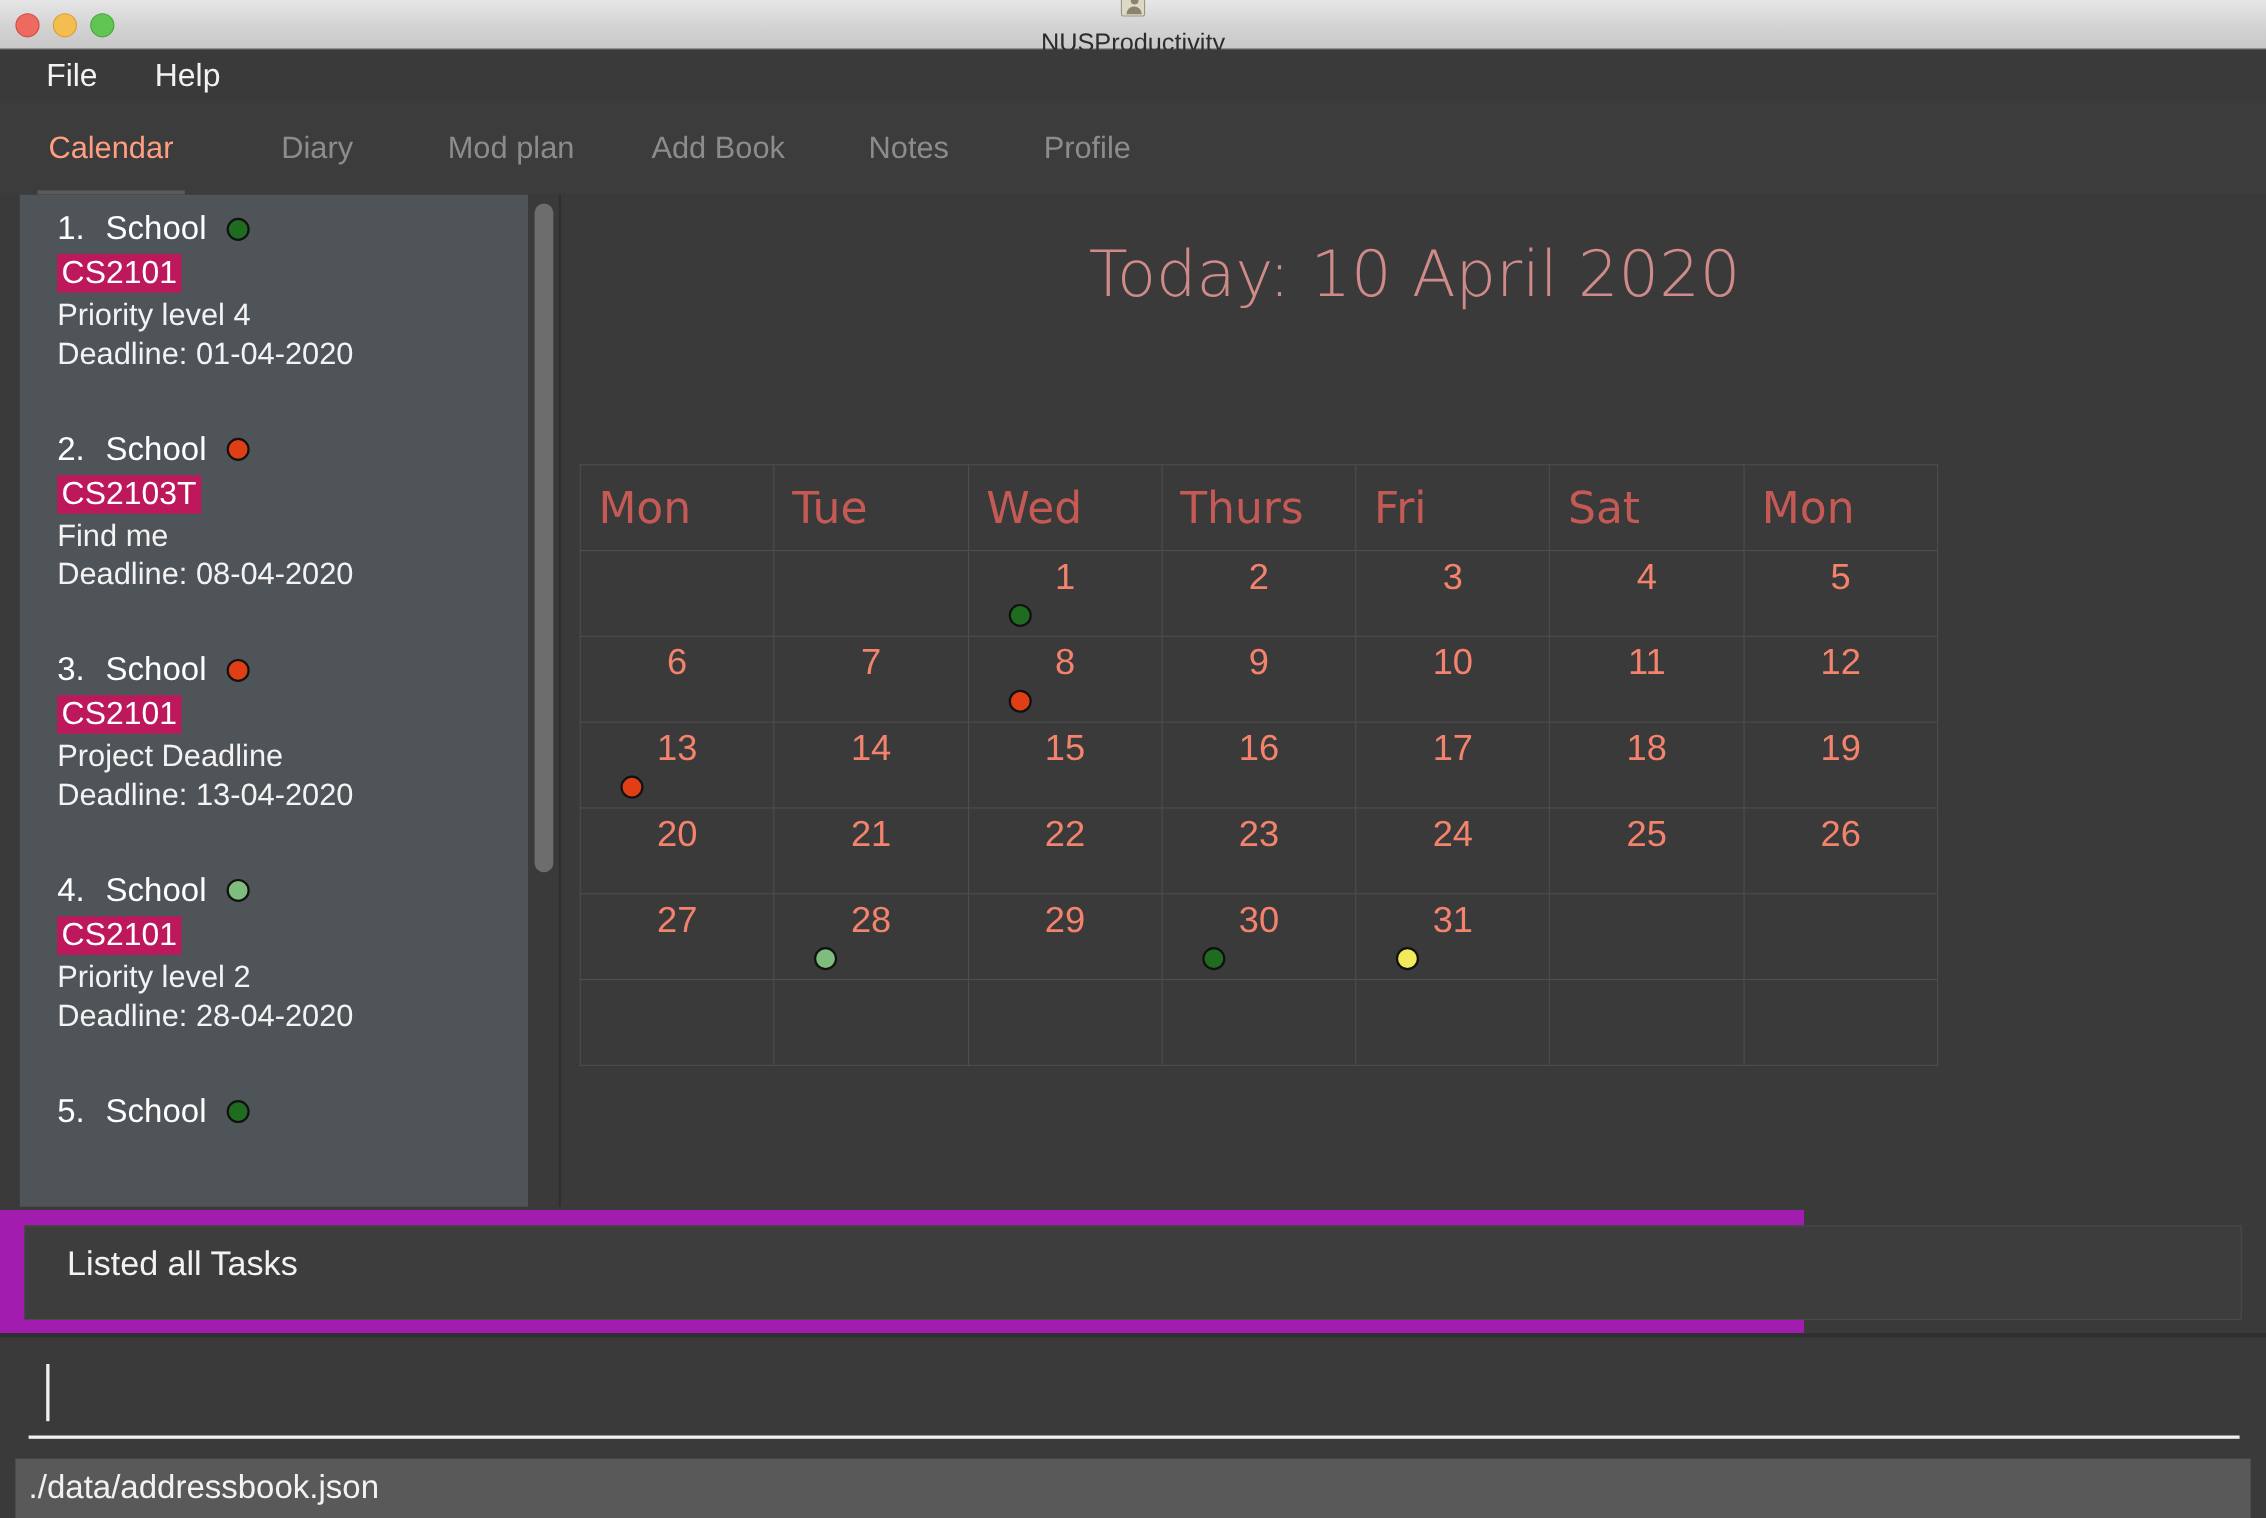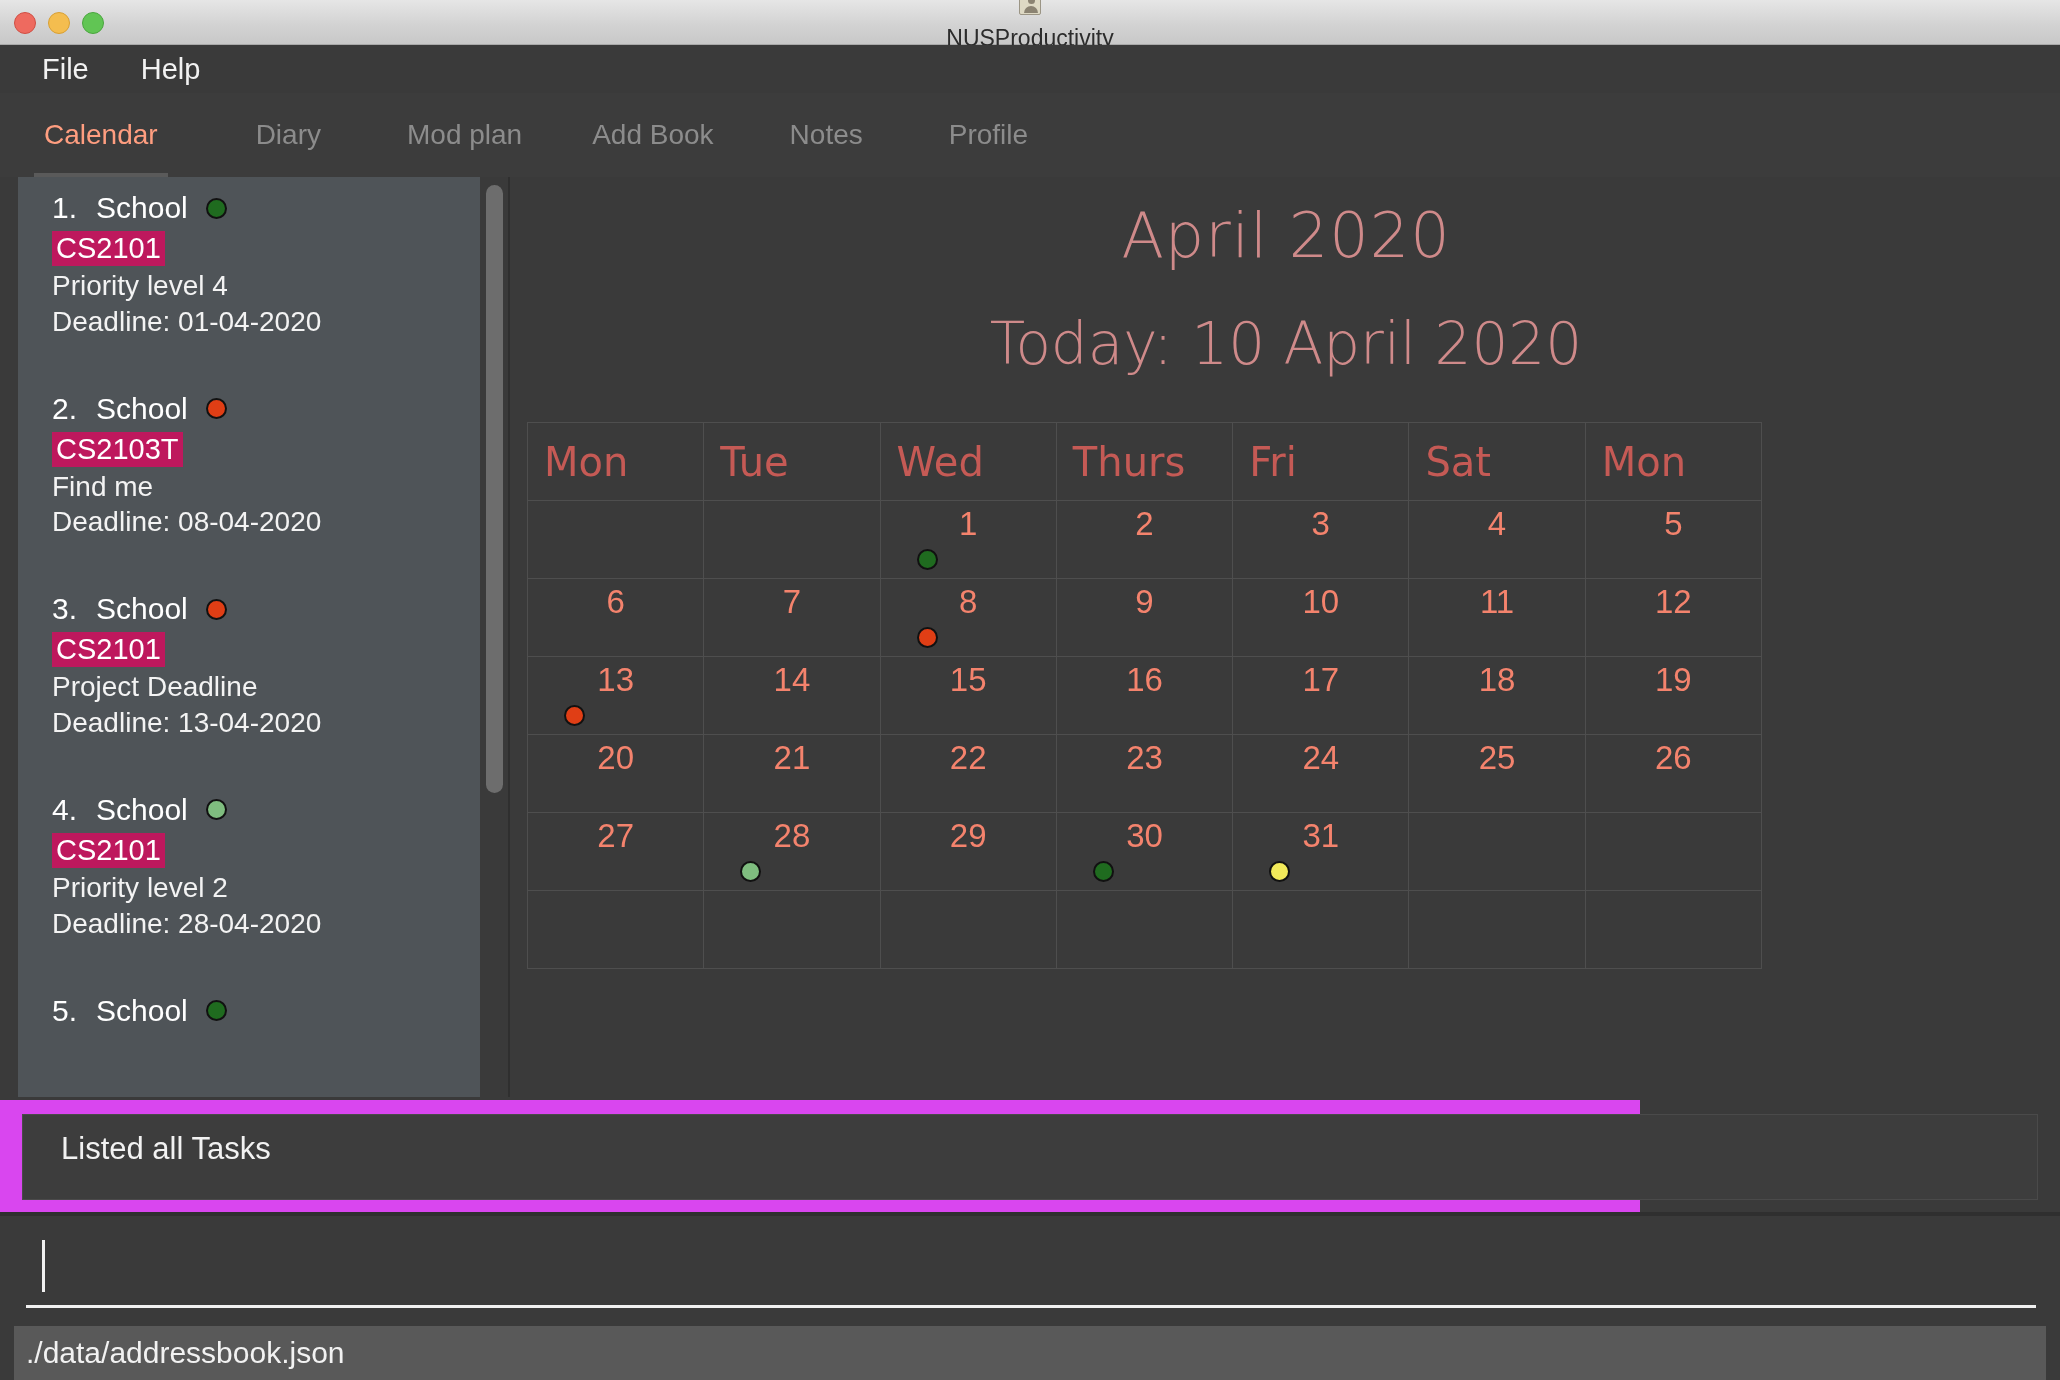--- a/index.html
+++ b/index.html
@@ -98,21 +98,21 @@
     height:78px; text-align:left; padding-left:16px; color:#c55a55; font-size:40px;
     font-weight:400; font-family:"DejaVu Sans", sans-serif;
   }
   .caltable td{ height:78px; vertical-align:top; padding:0; position:relative; }
   .daynum{ display:block; text-align:center; color:#f4836d; font-size:33px; padding-top:4px;
            font-family:"Liberation Sans", sans-serif; }
   .cell-dot{ position:absolute; left:36px; top:48px; width:21px; height:21px;
              border-radius:50%; border:2px solid #111; }
 
   
-  .resultwrap{ position:absolute; top:1100px; left:0; width:1640px; height:112px; background:#d946ef; }
+  .resultwrap{ position:absolute; top:1100px; left:0; width:1640px; height:112px; background:#a21caf; }
   .resultbox{
     position:absolute; left:22px; top:14px; width:2016px; height:86px;
     border:1px solid #4a4a4a; background:#3d3d3d;
   }
   .resulttext{ color:#f2f2f2; font-size:31px; padding:16px 0 0 38px; }
 
   .divider{ position:absolute; top:1212px; left:0; width:2060px; height:4px; background:#2f2f2f; }
 
   
   .cmdwrap{ position:absolute; top:1216px; left:0; width:2060px; height:110px; background:#3a3a3a; }
@@ -210,21 +210,20 @@
               <span class="dot" style="background: rgb(31, 107, 31);"></span>
             </div>
           </div>
         </div>
     </div>
     <div class="sb-track"></div>
     <div class="sb-thumb"></div>
     <div class="vdiv"></div>
 
     <div class="calpane">
-      <div class="cal-title">April 2020</div>
       <div class="cal-today">Today: 10 April 2020</div>
       <table class="caltable">
         <thead>
             <tr id="cal-head">
               <th>Mon</th>
               <th>Tue</th>
               <th>Wed</th>
               <th>Thurs</th>
               <th>Fri</th>
               <th>Sat</th>

